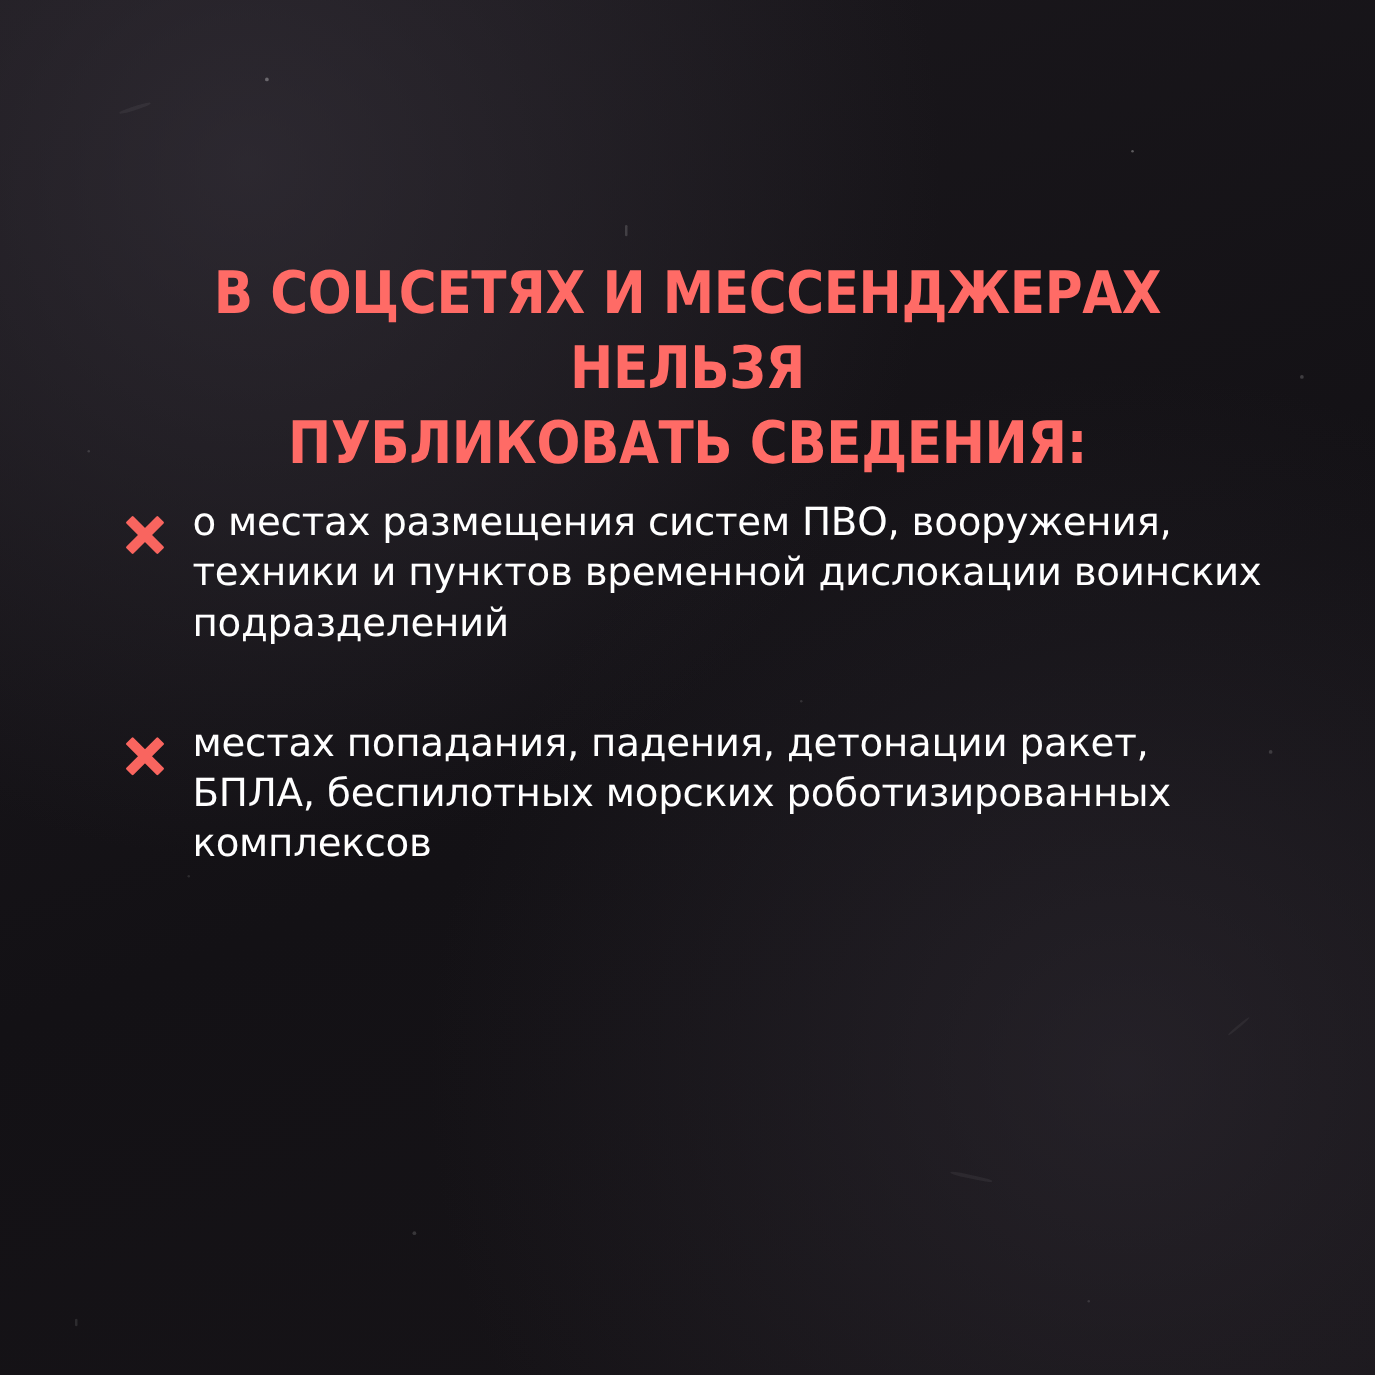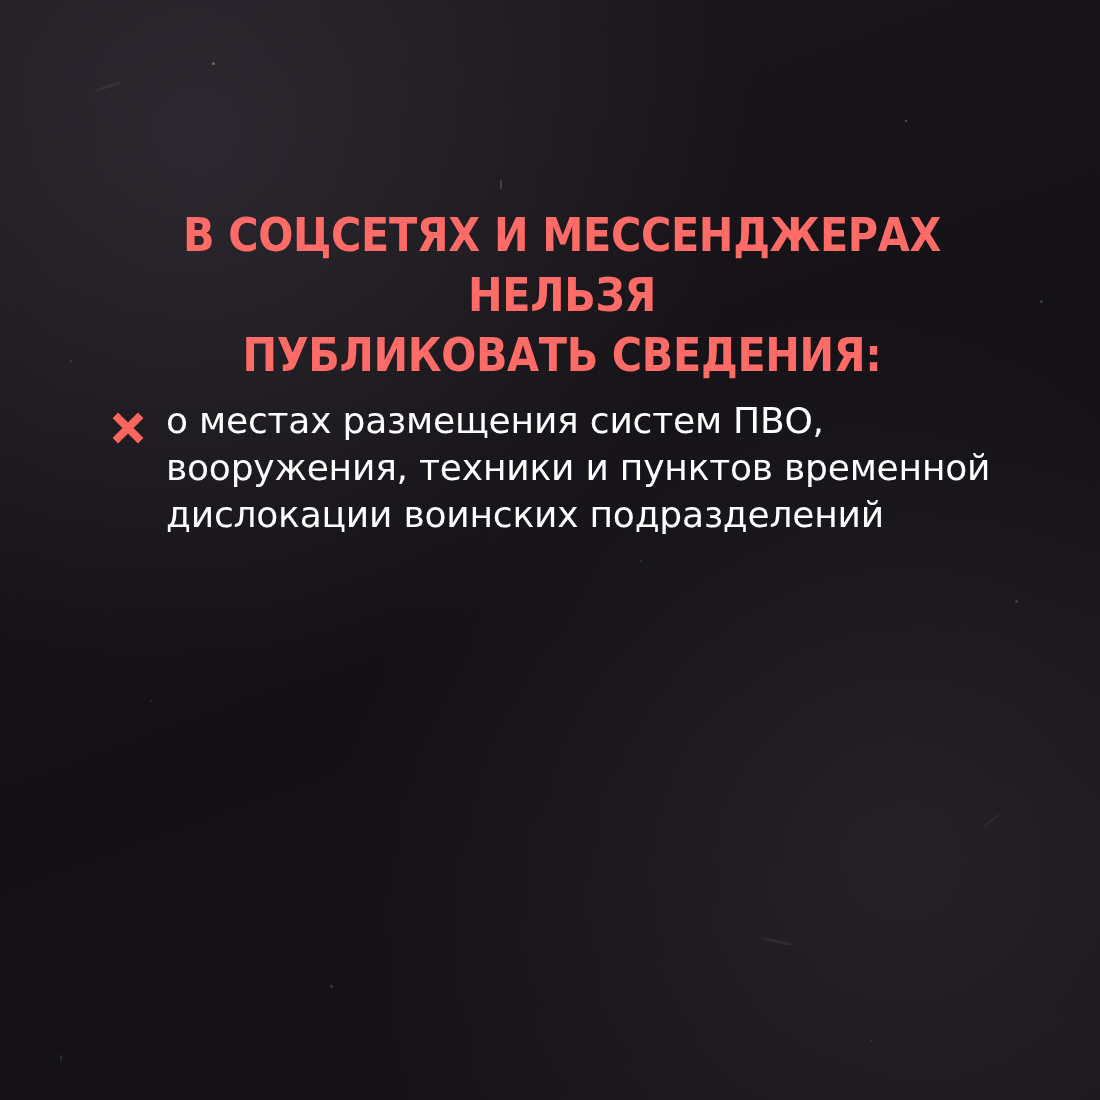--- a/index.html
+++ b/index.html
@@ -36,21 +36,21 @@
   }
   .scuff {
     position: absolute;
     background: rgba(255,255,255,0.055);
     pointer-events: none;
     border-radius: 40%;
   }
 
   .content {
     position: absolute;
-    left: 12px;
+    left: 0;
     top: 0;
     width: 1076px;
     height: 1100px;
   }
 
   .headline {
     position: absolute;
     top: 205px;
     left: 70px;
     width: 960px;
@@ -99,21 +99,21 @@
     height: 8px;
     background: #f9655f;
     border-radius: 1px;
   }
   .cross::before { transform: translate(-50%, -50%) rotate(45deg); }
   .cross::after  { transform: translate(-50%, -50%) rotate(-45deg); }
 
   .item-text {
     color: #ffffff;
     font-family: "DejaVu Sans", sans-serif;
-    font-size: 36px;
+    font-size: 31px;
     line-height: 1.30;
     letter-spacing: -0.2px;
     max-width: 870px;
   }
 </style>
 </head>
 <body>
 
 <div class="poster">
 
@@ -140,16 +140,20 @@
     </div>
 
     <div class="list">
 
       <div class="item">
         <span class="cross"></span>
         <span class="item-text">о местах размещения систем ПВО, вооружения, техники и пунктов временной дислокации воинских подразделений</span>
       </div>
 
 
+      <div class="item">
+        <span class="cross"></span>
+        <span class="item-text">местах попадания, падения, детонации ракет, БПЛА, беспилотных морских роботизированных комплексов</span>
+      </div>
 
     </div>
   </div>
 </div>
 
 </body></html>

